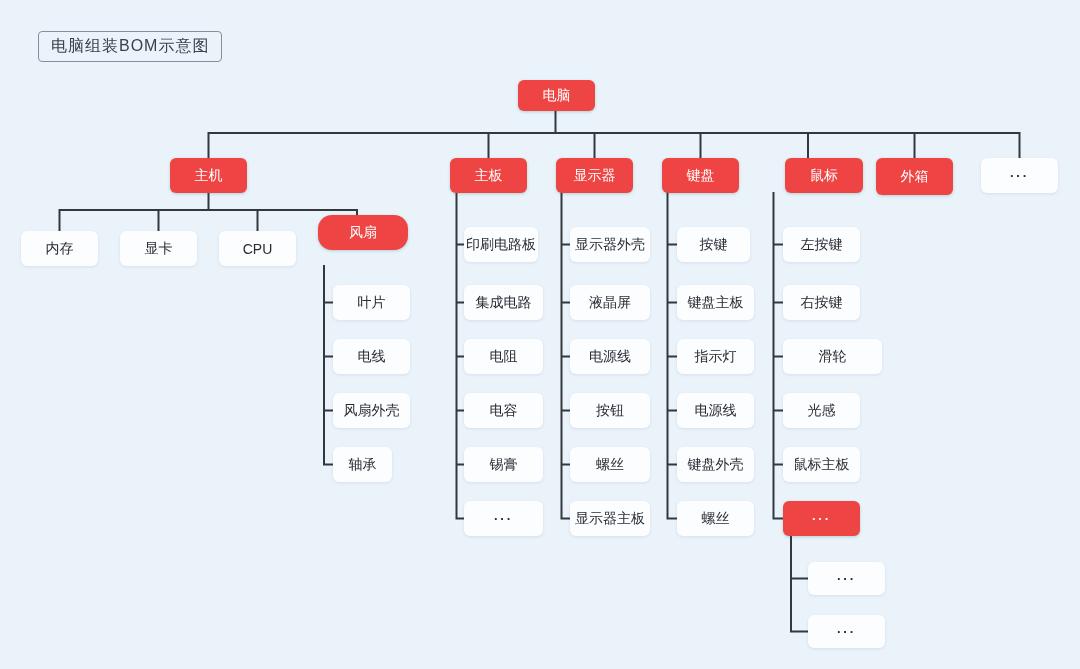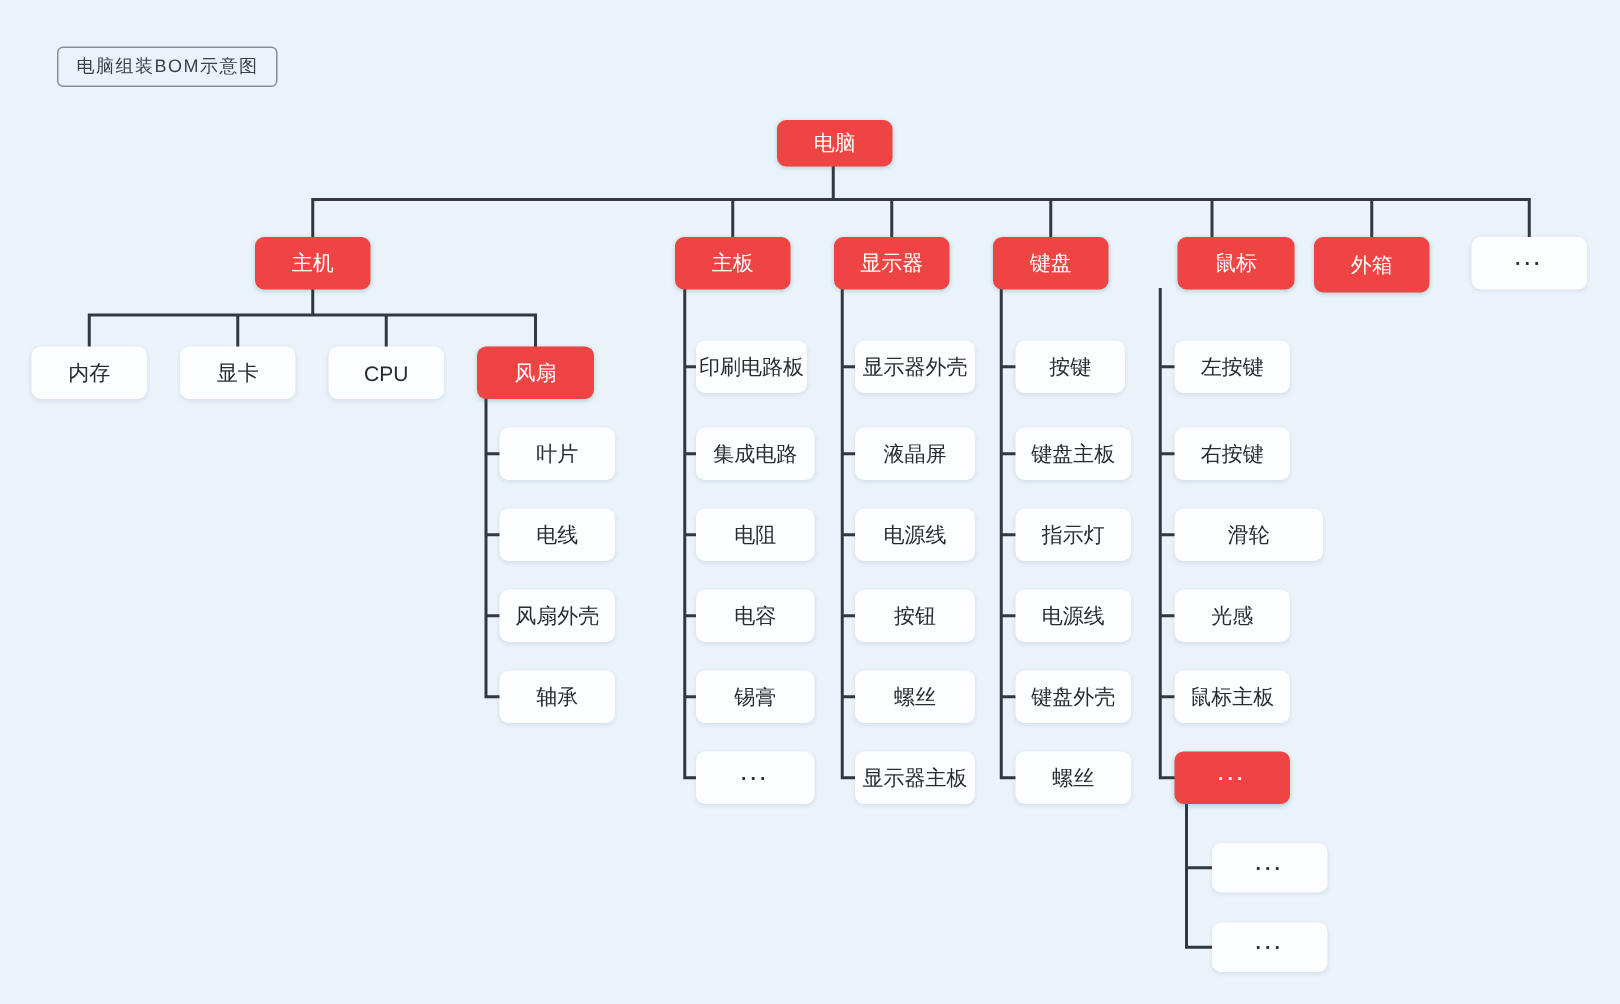--- a/index.html
+++ b/index.html
@@ -11,21 +11,21 @@
     position:relative;
     width:1080px;height:669px;
     background:#eaf2fa;
     overflow:hidden;
   }
   #connectors{position:absolute;left:0;top:0;pointer-events:none;}
   .title-box{
     position:absolute;left:38px;top:31px;
     border:1px solid #868e97;border-radius:4px;
     padding:4px 12px;
-    font-size:12px;color:#3b414a;letter-spacing:1px;
+    font-size:16px;color:#3b414a;letter-spacing:1px;
     background:transparent;
   }
   .node{
     position:absolute;
     display:flex;align-items:center;justify-content:center;
     border-radius:6px;
     font-size:14px;
     box-sizing:border-box;
     white-space:nowrap;
   }
@@ -73,26 +73,26 @@
   <div class="node green" style="left:450px;top:158px;width:77px;height:35px;">主板</div>
   <div class="node green" style="left:556px;top:158px;width:77px;height:35px;">显示器</div>
   <div class="node green" style="left:662px;top:158px;width:77px;height:35px;">键盘</div>
   <div class="node green" style="left:769px;top:158px;width:78px;height:35px;margin-left:16px;">鼠标</div>
   <div class="node green" style="left:876px;top:158px;width:77px;height:37px;">外箱</div>
   <div class="node white dots" style="left:981px;top:158px;width:77px;height:35px;">···</div>
 
   <div class="node white" style="left:21px;top:231px;width:77px;height:35px;">内存</div>
   <div class="node white" style="left:120px;top:231px;width:77px;height:35px;">显卡</div>
   <div class="node white" style="left:219px;top:231px;width:77px;height:35px;">CPU</div>
-  <div class="node green" style="left:318px;top:231px;width:78px;height:35px;">风扇</div>
+  <div class="node green" style="left:318px;top:215px;width:90px;height:35px;border-radius:14px;">风扇</div>
 
   <div class="node white" style="left:333px;top:285px;width:77px;height:35px;">叶片</div>
   <div class="node white" style="left:333px;top:339px;width:77px;height:35px;">电线</div>
   <div class="node white" style="left:333px;top:393px;width:77px;height:35px;">风扇外壳</div>
-  <div class="node white" style="left:333px;top:447px;width:77px;height:35px;">轴承</div>
+  <div class="node white" style="left:333px;top:447px;width:59px;height:35px;">轴承</div>
 
   <div class="node white" style="left:464px;top:227px;width:74px;height:35px;">印刷电路板</div>
   <div class="node white" style="left:464px;top:285px;width:79px;height:35px;">集成电路</div>
   <div class="node white" style="left:464px;top:339px;width:79px;height:35px;">电阻</div>
   <div class="node white" style="left:464px;top:393px;width:79px;height:35px;">电容</div>
   <div class="node white" style="left:464px;top:447px;width:79px;height:35px;">锡膏</div>
   <div class="node white dots" style="left:464px;top:501px;width:79px;height:35px;">···</div>
 
   <div class="node white" style="left:570px;top:227px;width:80px;height:35px;">显示器外壳</div>
   <div class="node white" style="left:570px;top:285px;width:80px;height:35px;">液晶屏</div>

